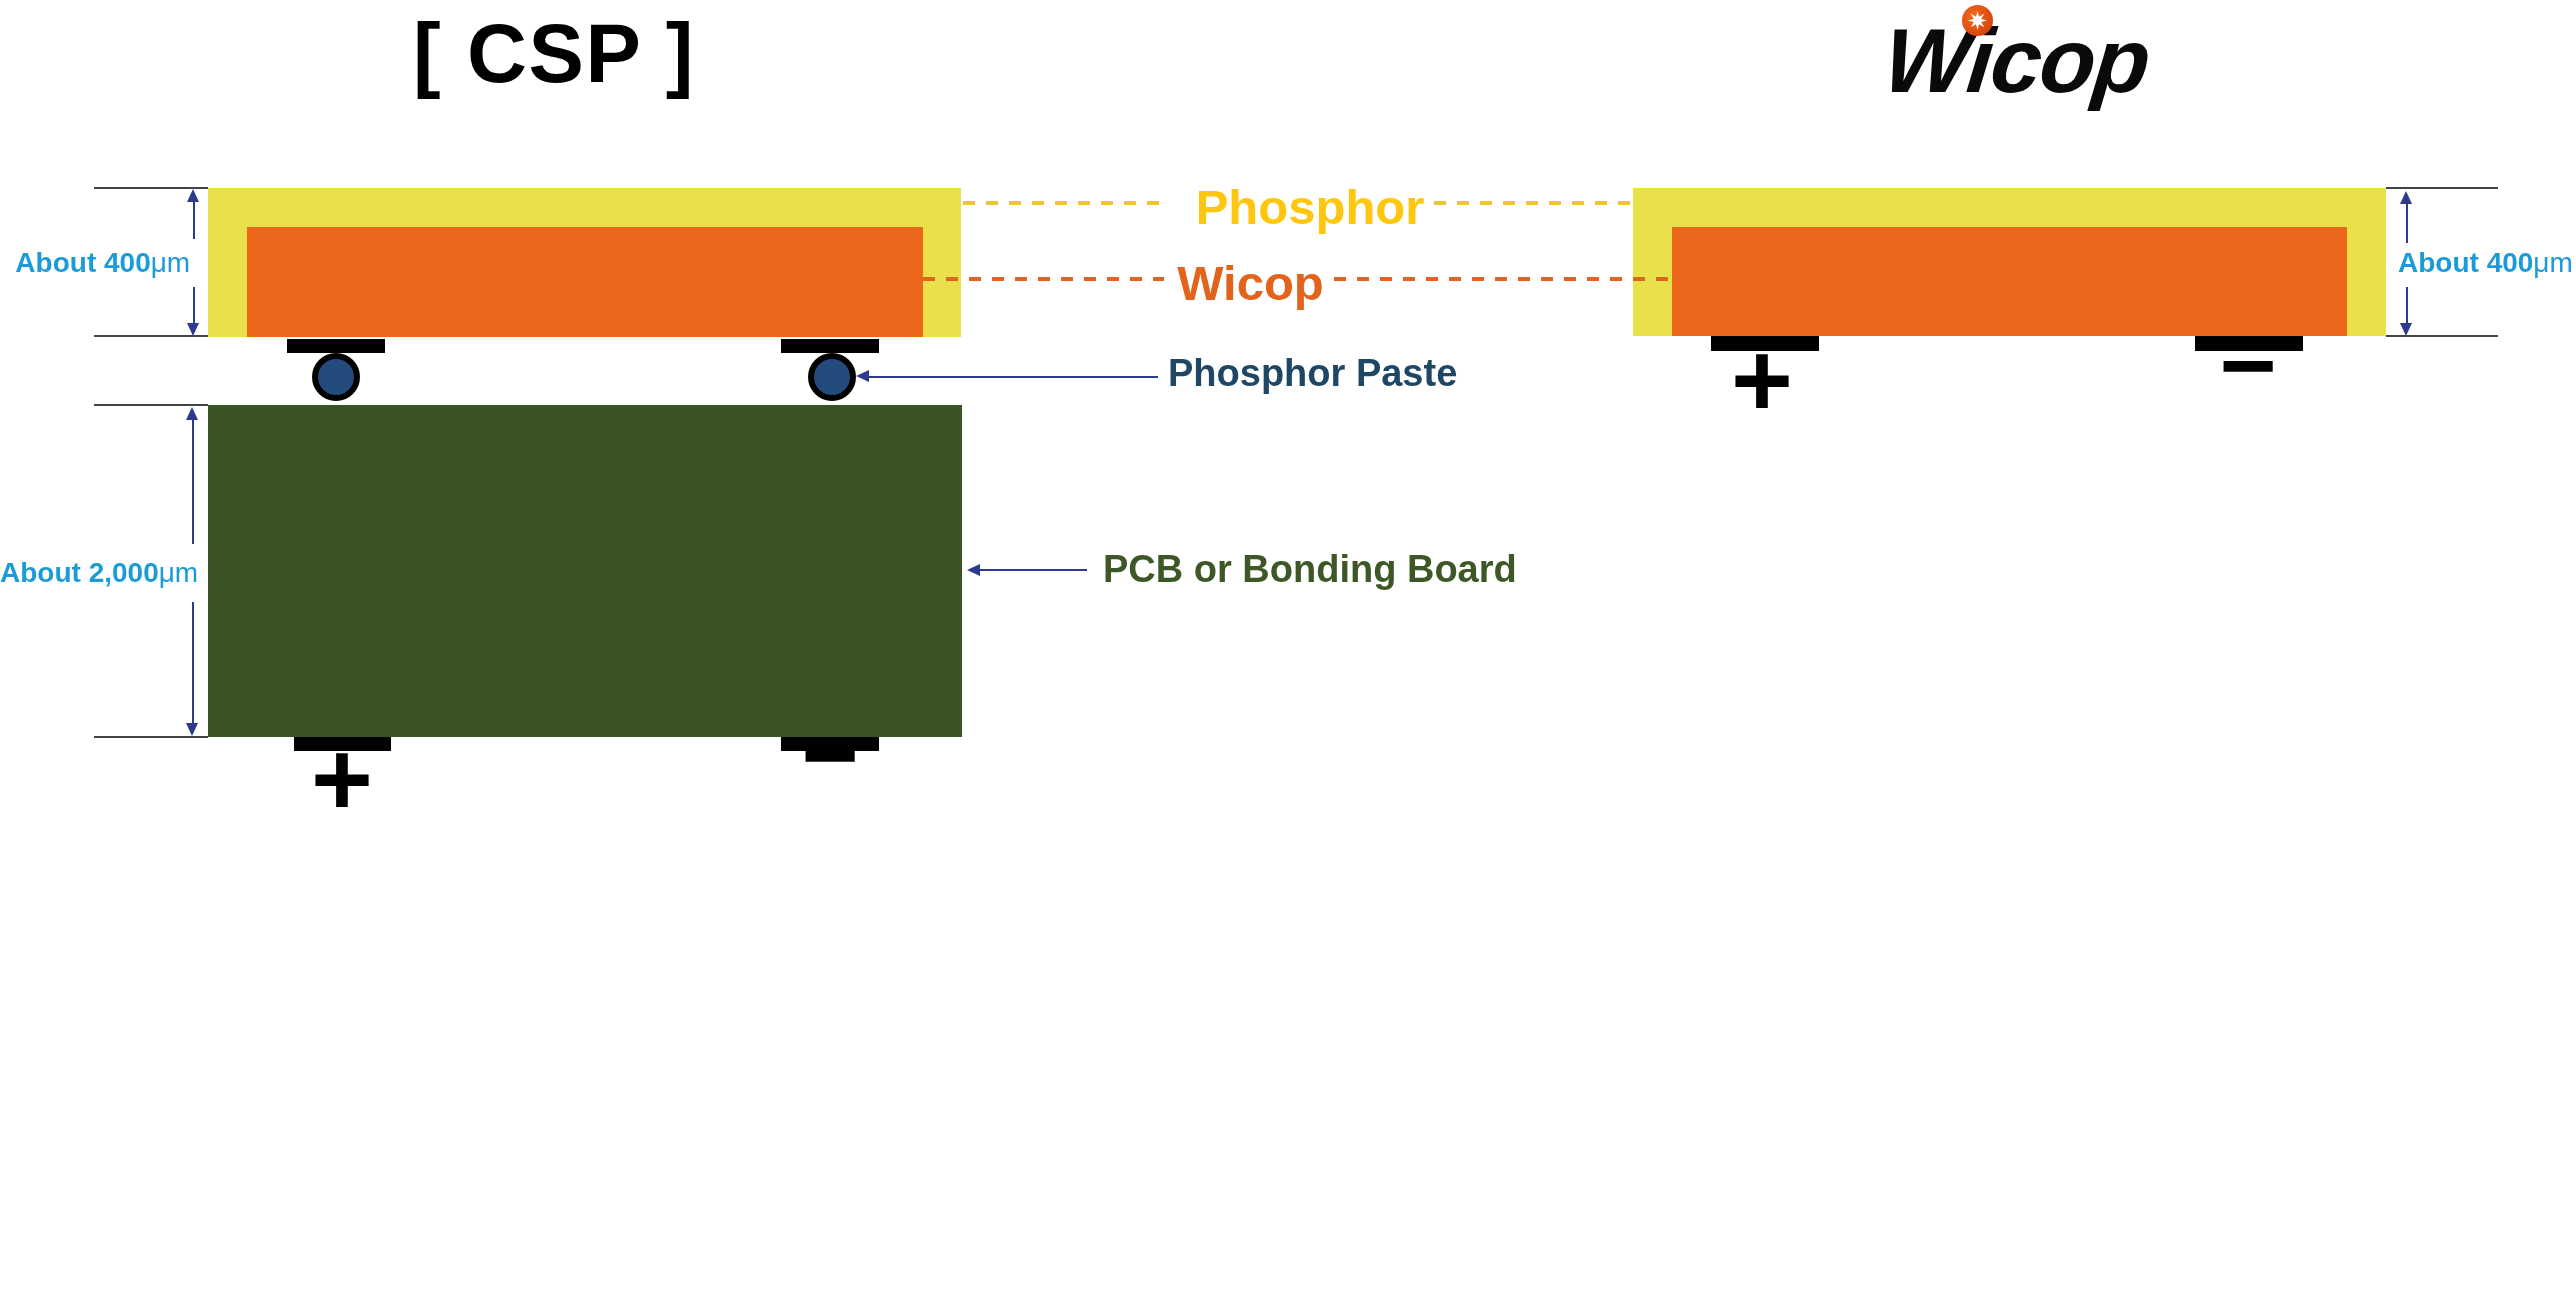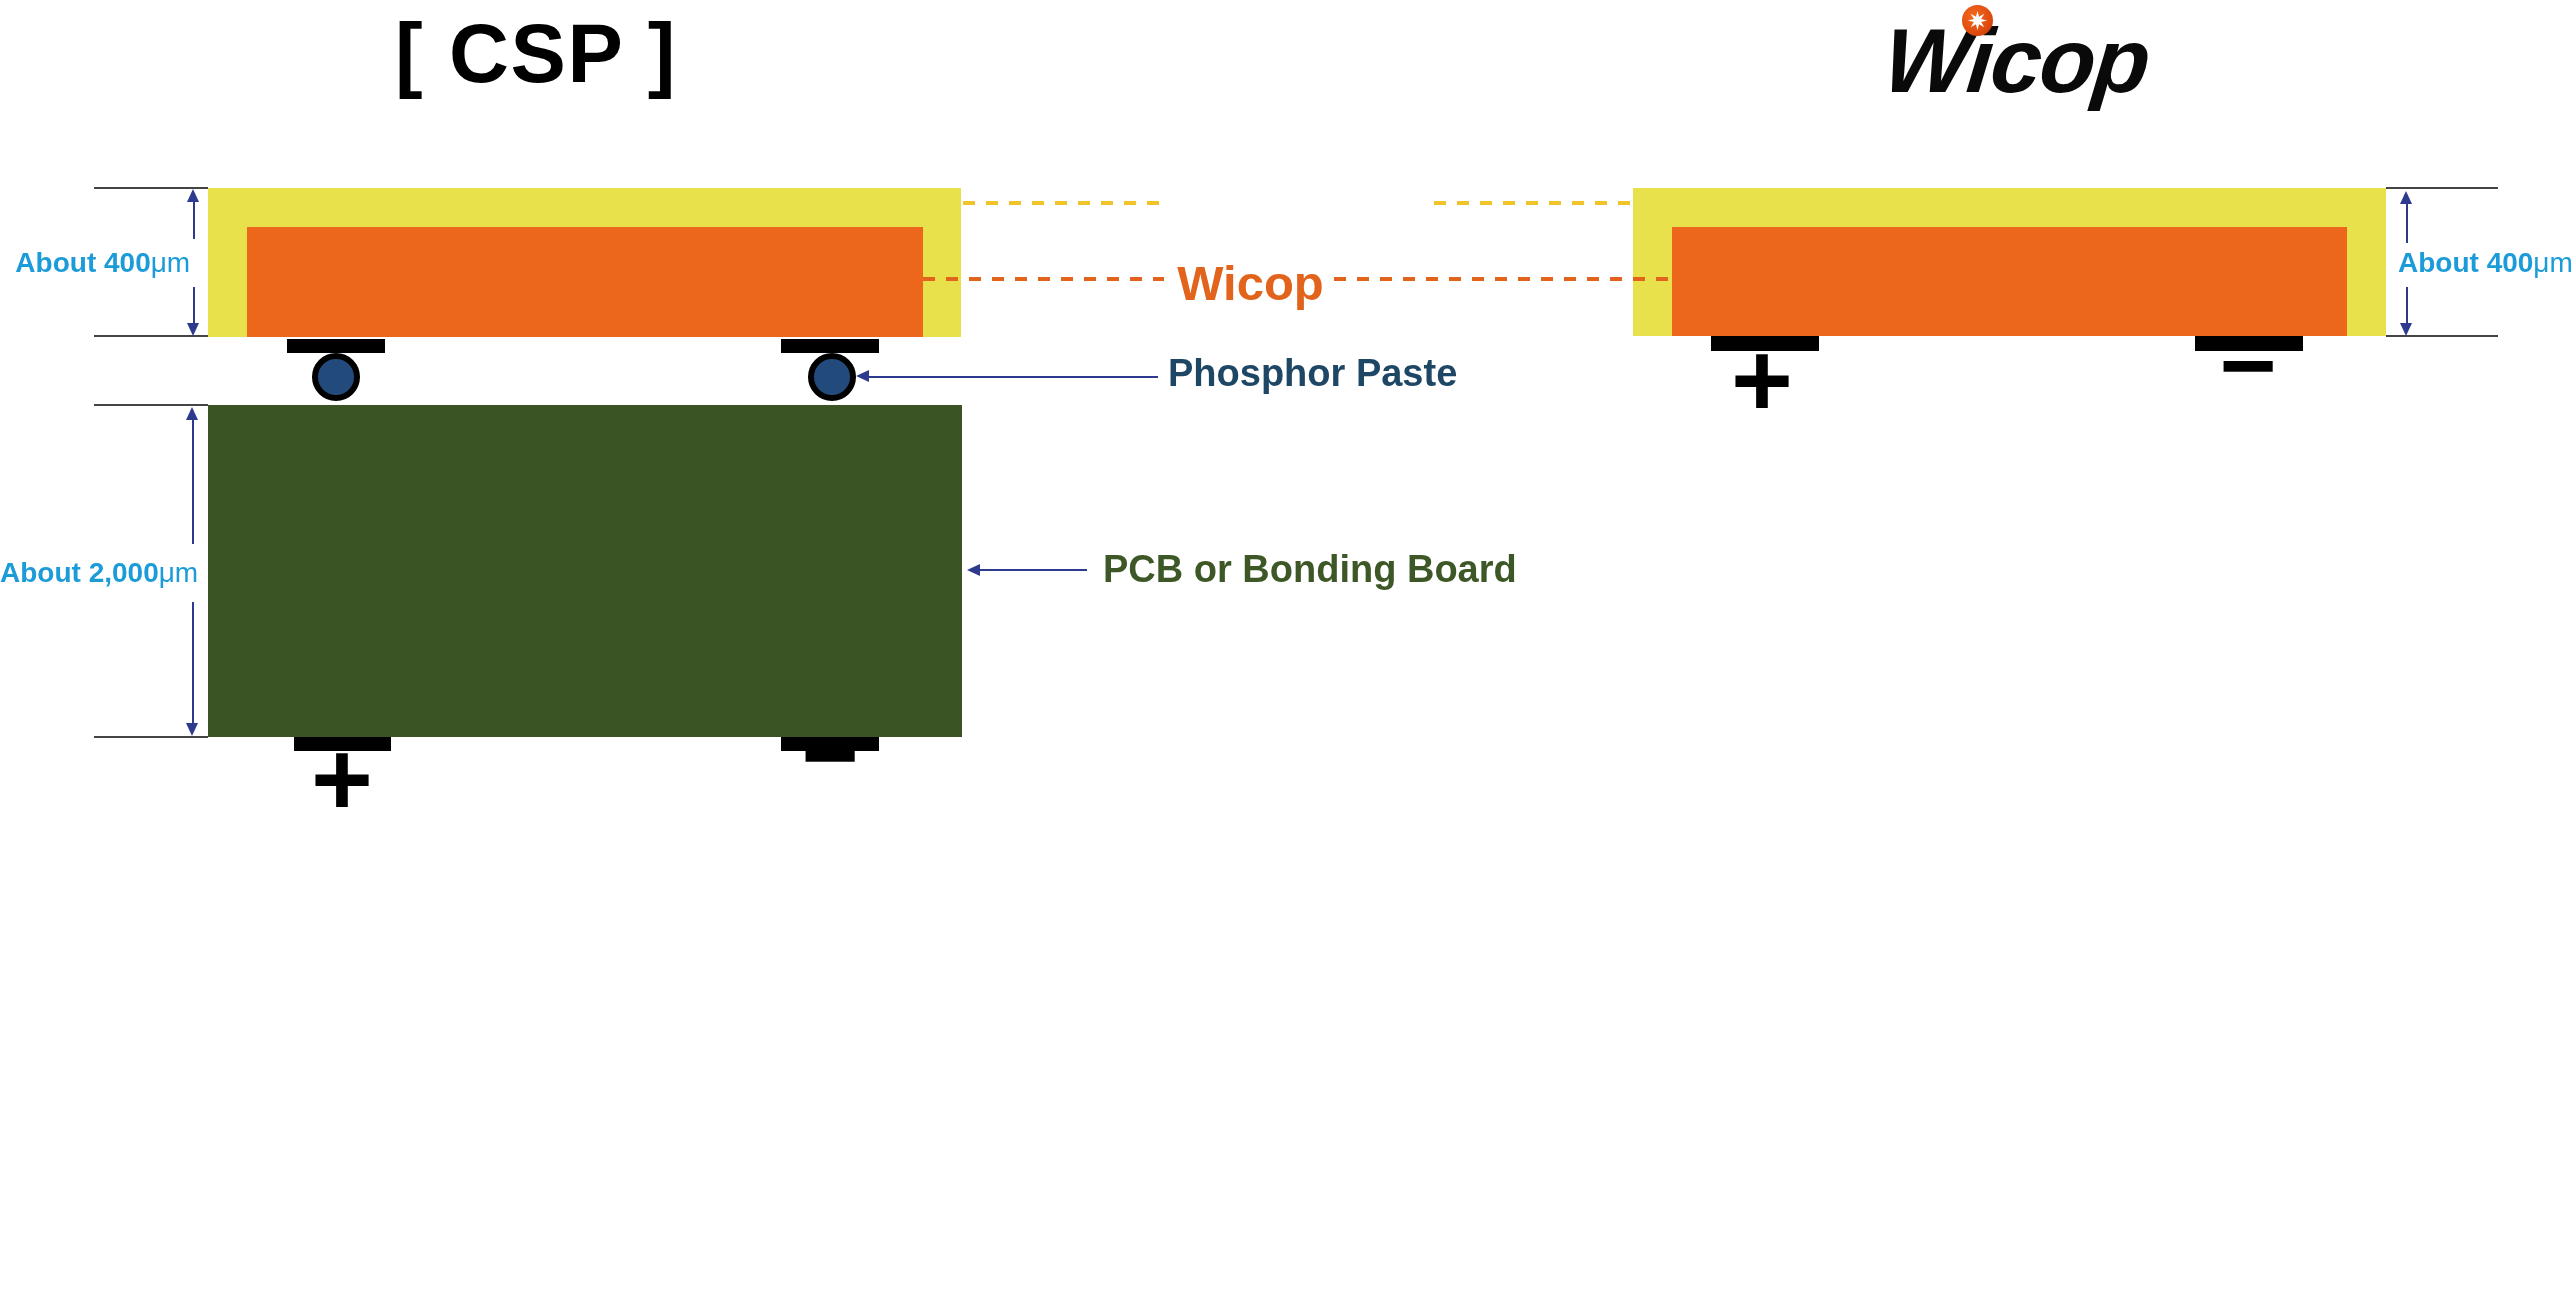--- a/index.html
+++ b/index.html
@@ -35,21 +35,21 @@
   .dim-text{position:absolute; color:var(--c-cyan); font-weight:700; font-size:28px;
             line-height:34px; white-space:nowrap;}
   .dim-unit{font-weight:400;}
   .label{position:absolute; font-weight:700; white-space:nowrap;}
   .label-big{font-size:49px; line-height:54px;}
   .label-med{font-size:38px; line-height:42px;}
   .polarity{position:absolute; width:122px; height:122px; line-height:121px; text-align:center;
             font-weight:700; color:var(--c-black);}
   .plus{font-size:106px;}
   .minus{font-size:98px;}
-  .title{position:absolute; left:332px; top:1.6px; width:408px; text-align:center;
+  .title{position:absolute; left:350px; top:1.6px; width:408px; text-align:center;
          font-size:83px; line-height:104px; font-weight:700; letter-spacing:1.6px; color:#000;}
   .logo{position:absolute; left:1845px; top:13px; width:343px; text-align:center;
         font-size:91px; line-height:96px; font-weight:700; font-style:italic;
         transform:skewX(-6deg); color:#0a0a0a; letter-spacing:-1.6px;}
   .star-badge{position:absolute; left:1962px; top:4.9px; width:31px; height:31px; border-radius:50%;
         background:radial-gradient(circle at 38% 35%, #F2691F 0%, #E04E10 55%, #C63607 100%);
         display:flex; align-items:center; justify-content:center;}
   .star-badge svg{width:21px; height:21px; display:block;}
 </style>
 </head>
@@ -119,20 +119,21 @@
     <div class="ah-up" style="left:2400px; top:191px;"></div>
     <div class="vline" style="left:2406px; top:202px; height:41px;"></div>
     <div class="vline" style="left:2406px; top:287px; height:36px;"></div>
     <div class="ah-down" style="left:2400px; top:323px;"></div>
     <div class="dim-text" style="left:2398px; top:246px; width:178px; text-align:left;">
       <span>About 400</span><span class="dim-unit">μm</span>
     </div>
   </div>
 
   <div class="dashes dash-yellow" style="left:963px; top:201px; width:206px;"></div>
+  <div class="label label-big" style="left:1181px; top:180px; width:258px; text-align:center; color:var(--c-phos-text);">Phosphor</div>
   <div class="dashes dash-yellow" style="left:1434px; top:201px; width:199px;"></div>
 
   <div class="dashes dash-orange" style="left:923px; top:277px; width:241px;"></div>
   <div class="label label-big" style="left:1175px; top:256px; width:151px; text-align:center; color:var(--c-chip);">Wicop</div>
   <div class="dashes dash-orange" style="left:1334px; top:277px; width:338px;"></div>
 
   <div class="ah-left" style="left:856px; top:370px;"></div>
   <div class="hline" style="left:868px; top:376px; width:290px; height:1.6px;"></div>
   <div class="label label-med" style="left:1168px; top:352px; color:var(--c-bond);">Phosphor Paste</div>
 

